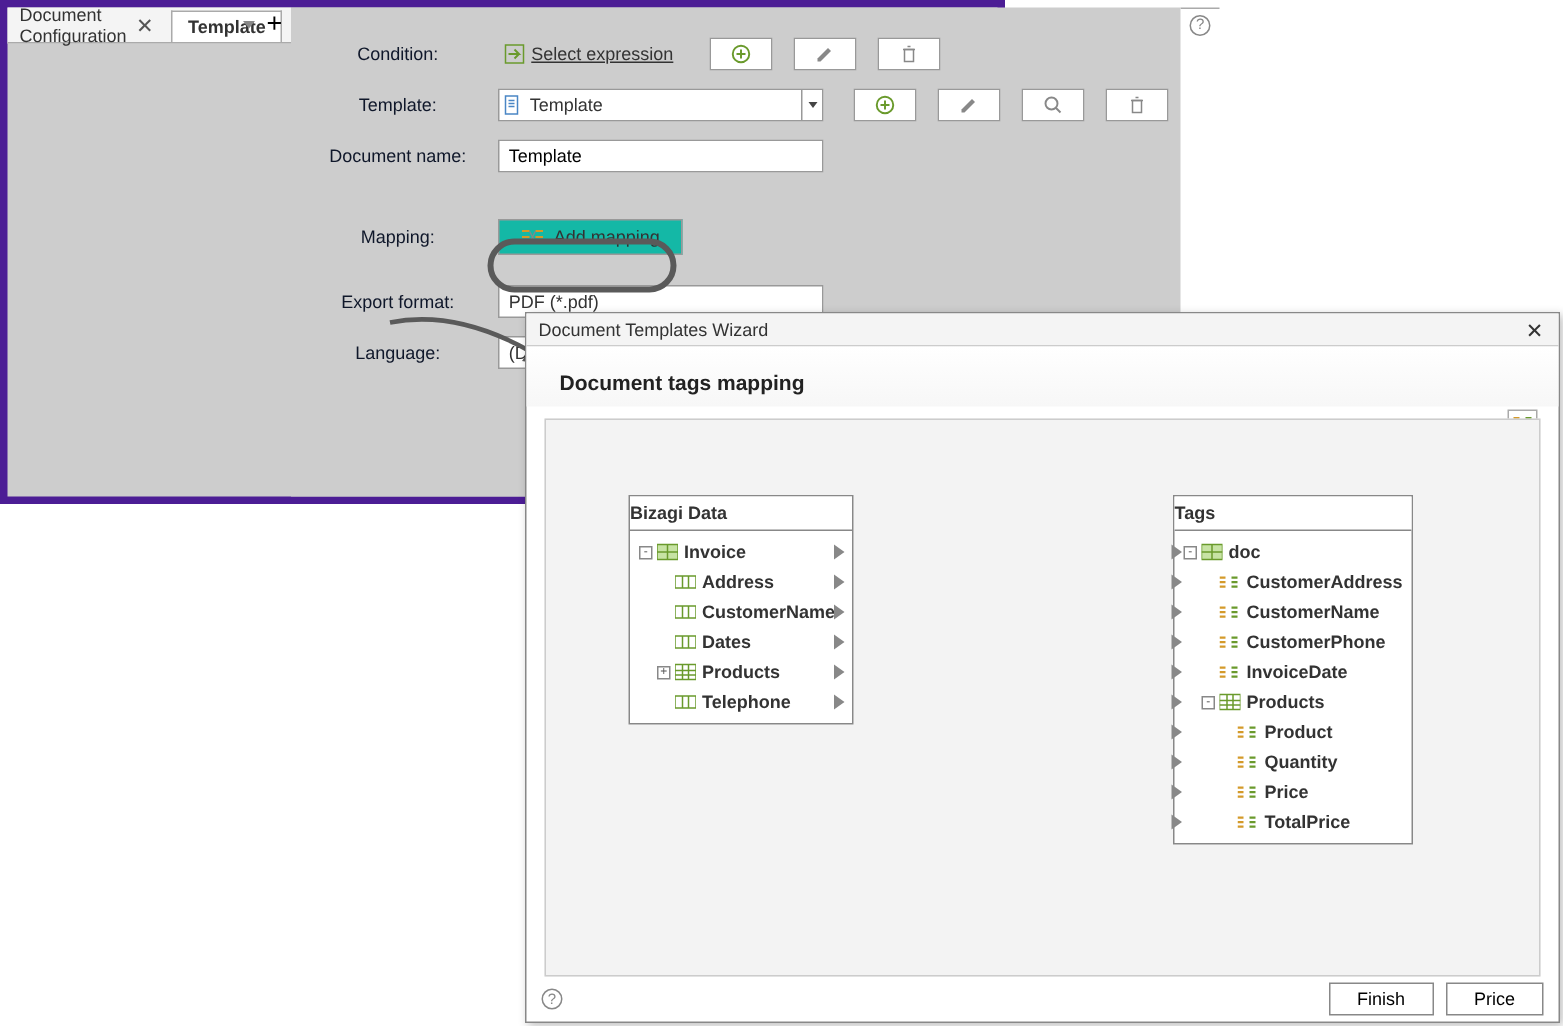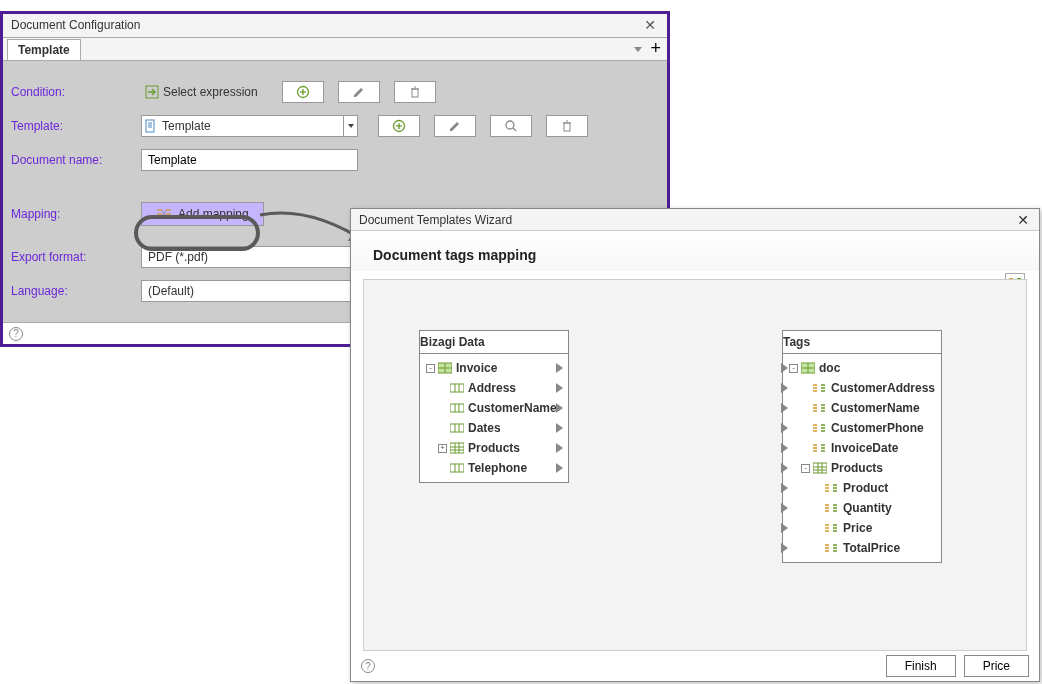--- a/index.html
+++ b/index.html
@@ -9,26 +9,25 @@
     font-family: "Segoe UI", Arial, sans-serif;
     font-size: 12px;
     color: #333;
     background: #fff;
     position: relative;
   }
 
   
   .cfg-win {
     position: absolute;
-    left: 0; top: 11px;
+    left: 0; top: 0;
     width: 670px; height: 336px;
-    border: 3px solid #4c1d95;
+    border: 5px solid #4c1d95;
     background: #cdcdcd;
     display: flex;
-    flex-direction: column;
   }
   .cfg-titlebar {
     height: 24px;
     background: #f4f4f4;
     border-bottom: 1px solid #aaa;
     display: flex;
     align-items: center;
     padding: 0 8px;
   }
   .cfg-titlebar .spacer { flex: 1; }
@@ -73,31 +72,32 @@
     padding: 20px 8px 8px 8px;
     position: relative;
   }
   .field-row {
     display: flex;
     align-items: center;
     margin-bottom: 12px;
   }
   .field-label {
     width: 130px;
-    text-align: left;
+    text-align: center;
     padding-right: 4px;
-    color: #6d28d9;
+    color: #0f172a;
   }
   .sel-expr {
     display: flex;
     align-items: center;
     gap: 4px;
     background: #cdcdcd;
     height: 22px;
     padding: 0 4px;
+    text-decoration: underline;
   }
   .sel-expr-icon {
     width: 14px; height: 14px;
     display: inline-block;
   }
   .combo {
     display: flex;
     align-items: center;
     background: #fff;
     border: 1px solid #999;
@@ -124,21 +124,21 @@
     border: 1px solid #999;
     background: #fff;
     padding: 0 6px;
     font-size: 12px;
     font-family: inherit;
   }
 
   .mapping-btn {
     display: flex;
     align-items: center;
-    background: #c4b5fd;
+    background: #14b8a6;
     border: 1px solid #999;
     height: 24px;
     padding: 0 14px;
     gap: 6px;
     cursor: pointer;
   }
   .mapping-circle {
     position: absolute;
     left: 131px; top: 154px;
     width: 126px; height: 36px;

